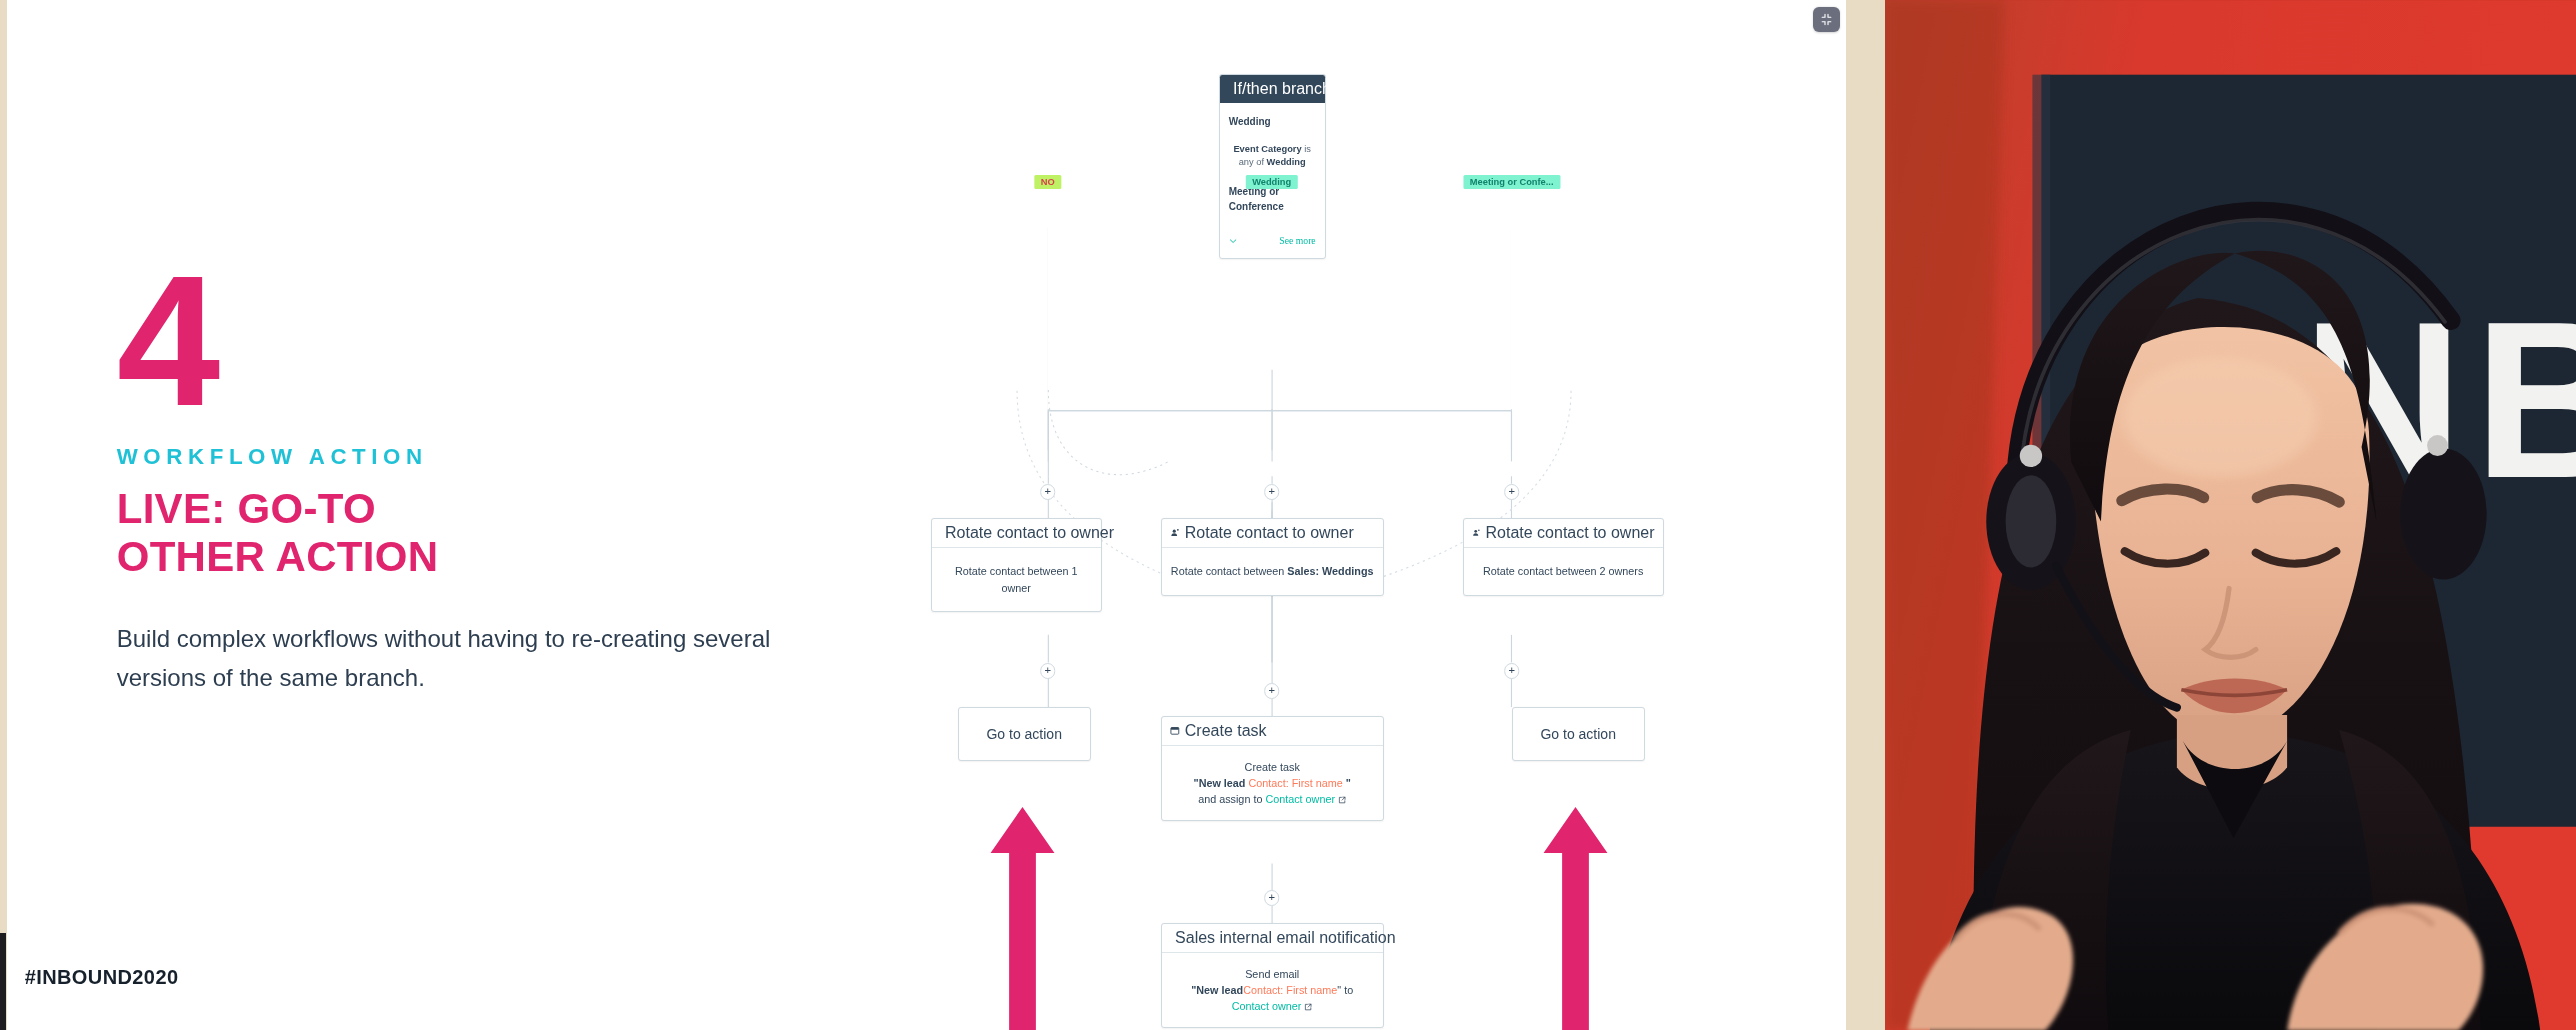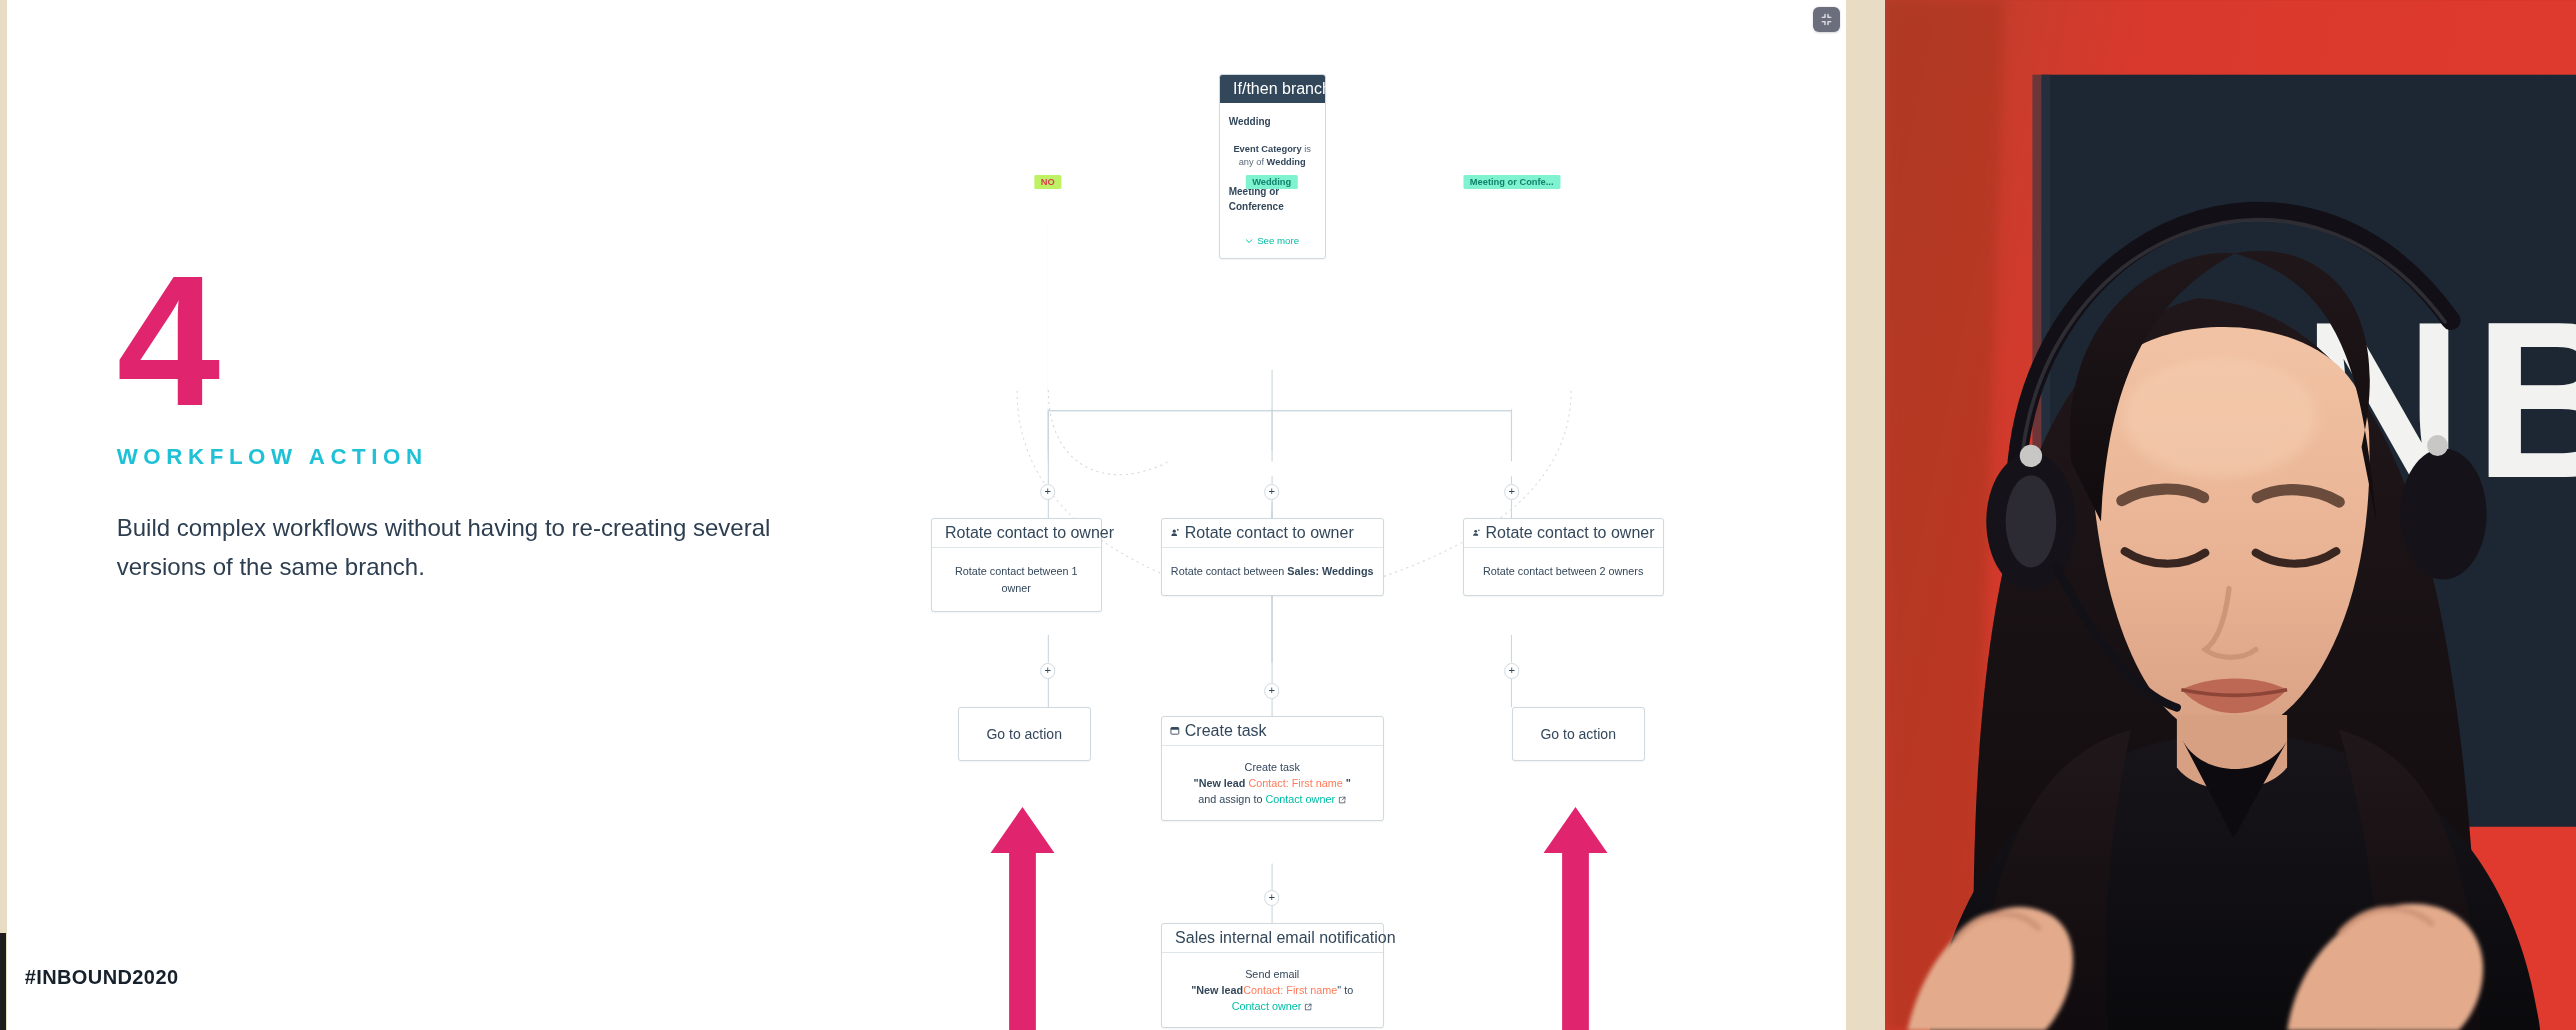--- a/index.html
+++ b/index.html
@@ -108,22 +108,23 @@
   #ifthen-label1 { font-weight:bold; font-size:10px; color:#33475b; }
   #ifthen-cond {
     margin-top:14px; text-align:center; font-size:9.3px;
     color:#5b6b7b; line-height:1.42; padding:0 3px;
   }
   #ifthen-cond b { color:#33475b; font-weight:bold; }
   #ifthen-label2 { margin-top:15px; font-weight:bold; font-size:10px; color:#33475b; }
   #see-more {
     margin-top:19.4px; margin-bottom:3px;
     text-align:center; font-size:9.7px; color:#00bda5;
-    display:flex; align-items:center; justify-content:center; gap:3.7px;
+    display:flex; align-items:center; justify-content:space-between; gap:3.7px;
     cursor:pointer;
+    font-family:Liberation Serif, serif;
   }
 
   
   .branch-label {
     position:absolute; top:101px;
     font-size:9.3px; font-weight:bold;
     padding:2.2px 6.7px; border-radius:1.5px;
     white-space:nowrap; transform:translateX(-50%);
   }
   .branch-label.no   { background:#bef264; color:#d93f4c; }
@@ -186,20 +187,24 @@
 <body>
 
 <div id="left-strip"></div>
 <div id="left-strip-dark"></div>
 
 <div id="slide">
 
   <div id="text-col">
     <div id="big-number">4</div>
     <div id="eyebrow">WORKFLOW ACTION</div>
+    <div id="headline">
+      <span class="l1">LIVE: GO-TO</span>
+      <span class="l2">OTHER ACTION</span>
+    </div>
     <div id="body-copy">Build complex workflows without having to re-creating several versions of the same branch.</div>
   </div>
 
   <div id="hashtag">#INBOUND2020</div>
 
   <button id="collapse-btn">
     <svg width="15" height="15" viewBox="0 0 20 20">
       <g stroke="#ffffff" stroke-width="1.5" fill="none" stroke-linecap="round">
         <path d="M8 3.2 V7 H4.2"></path>
         <path d="M12 3.2 V7 H15.8"></path>

